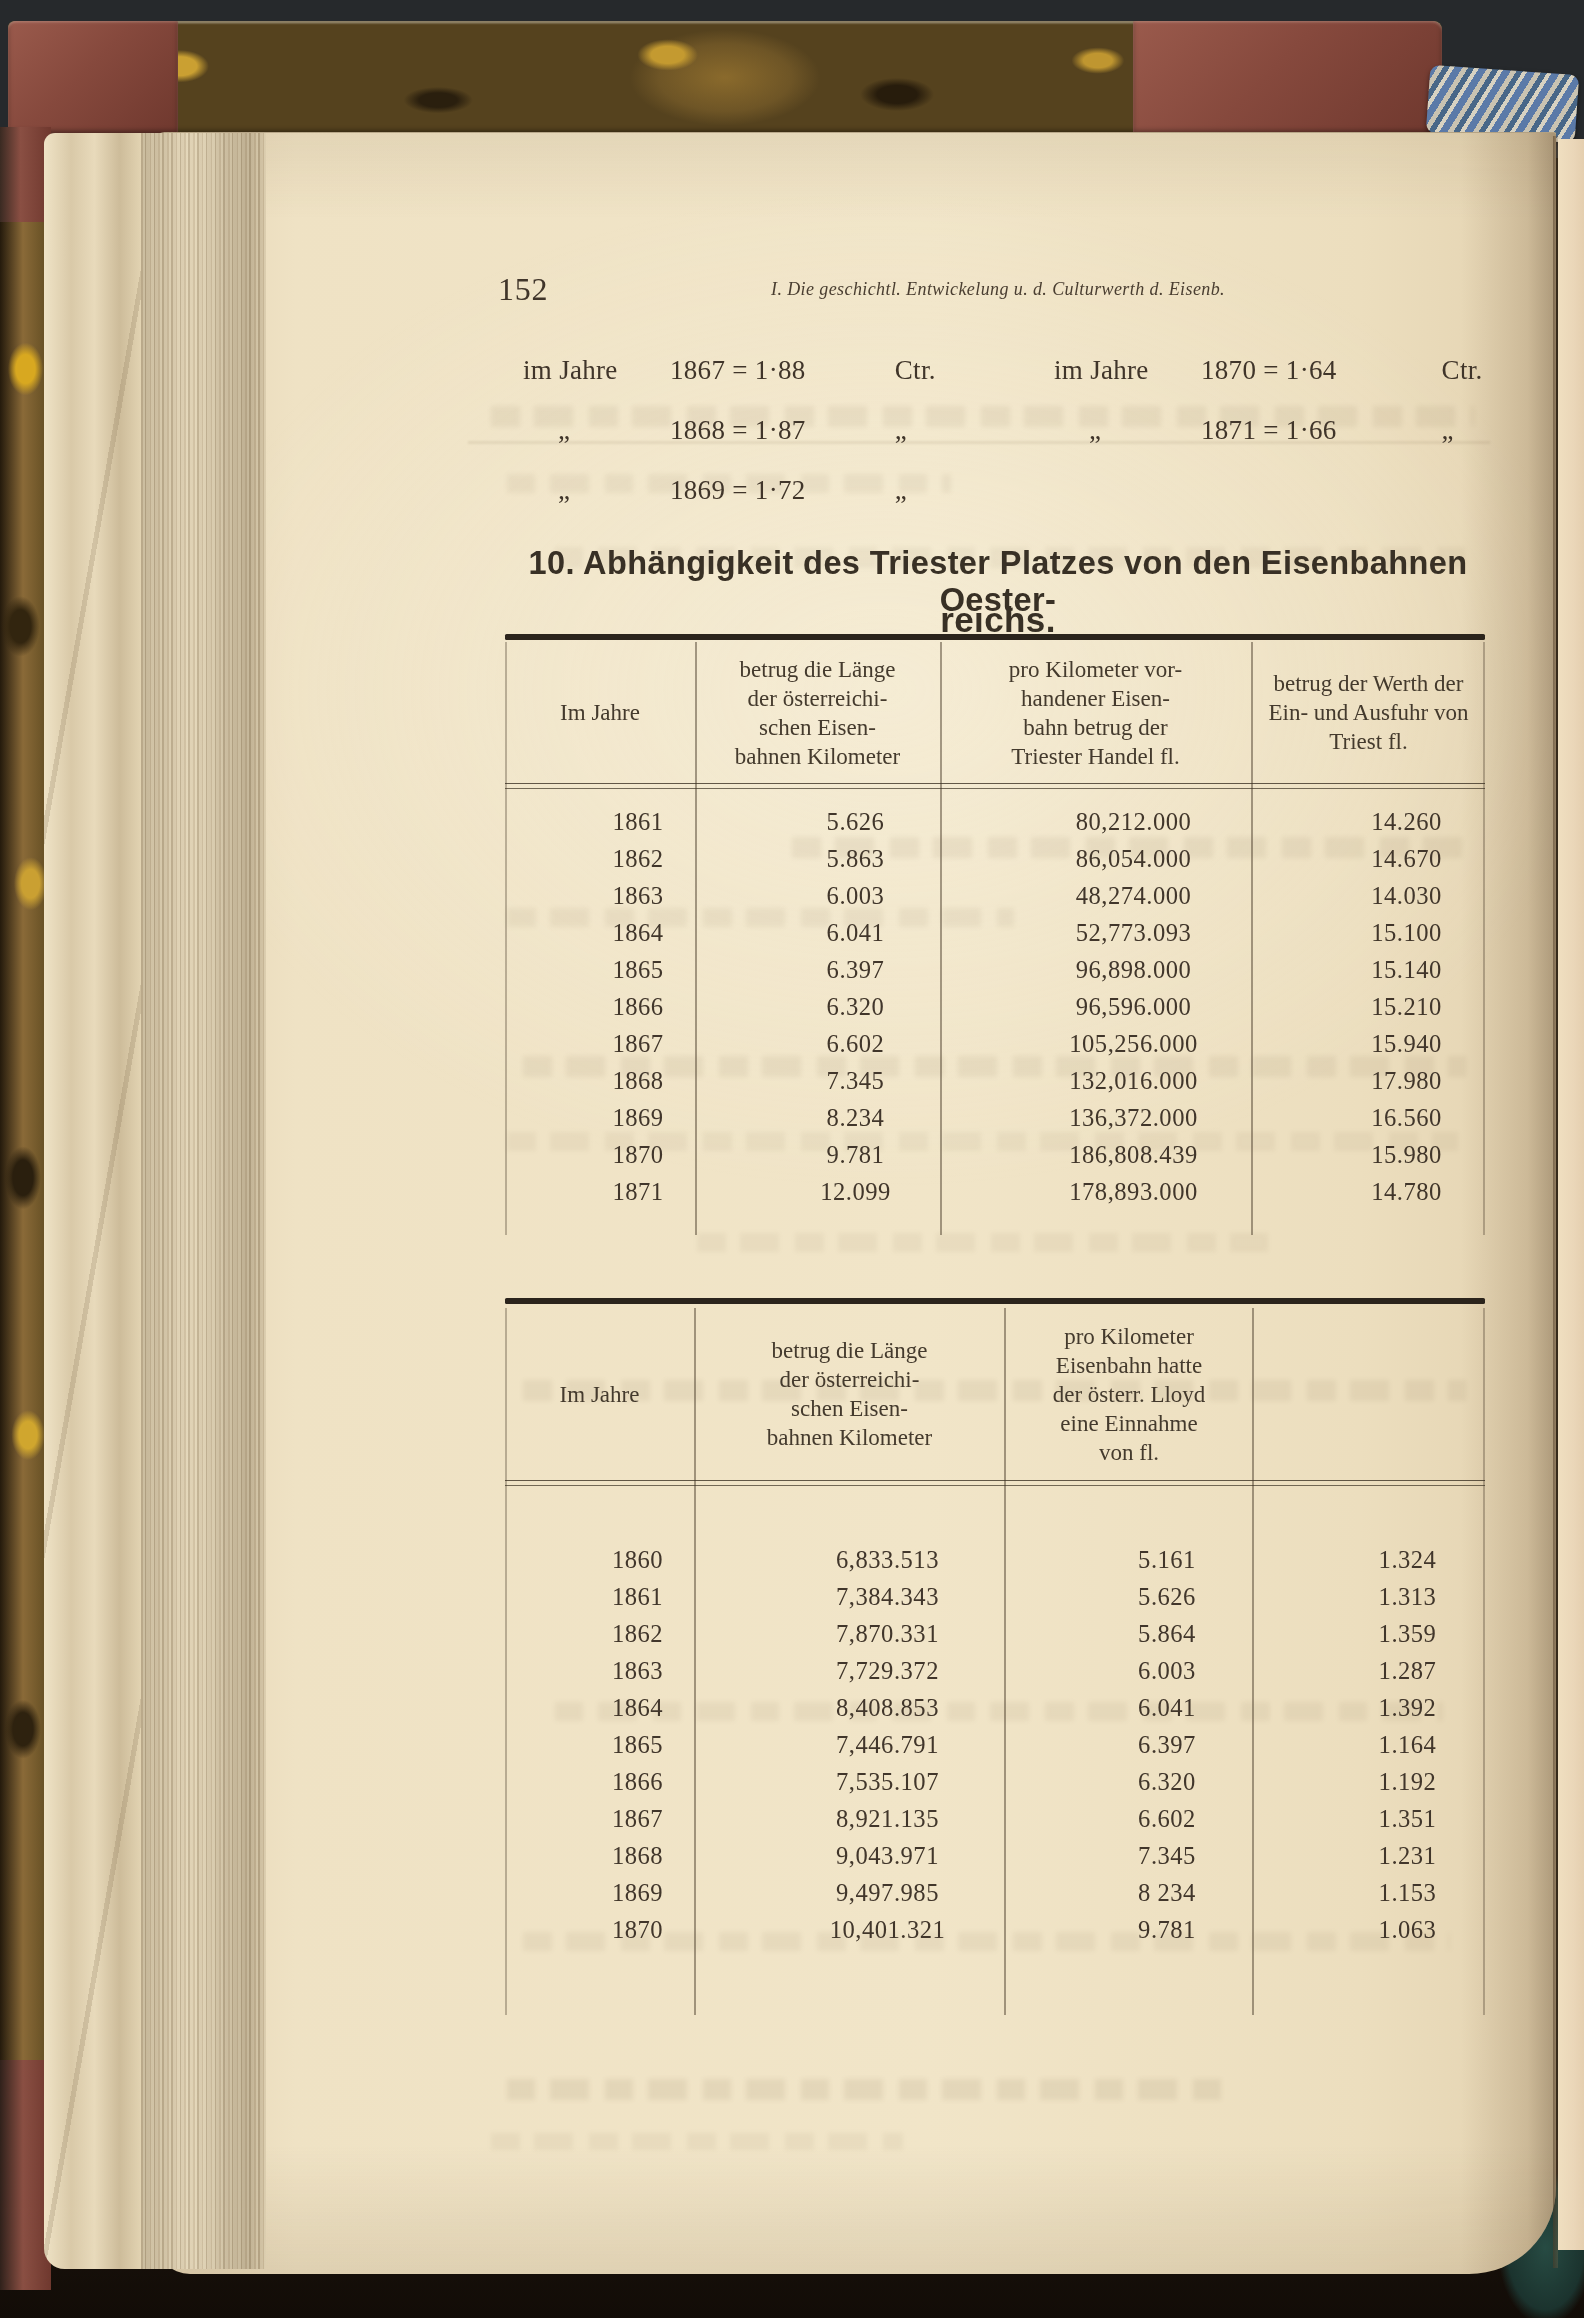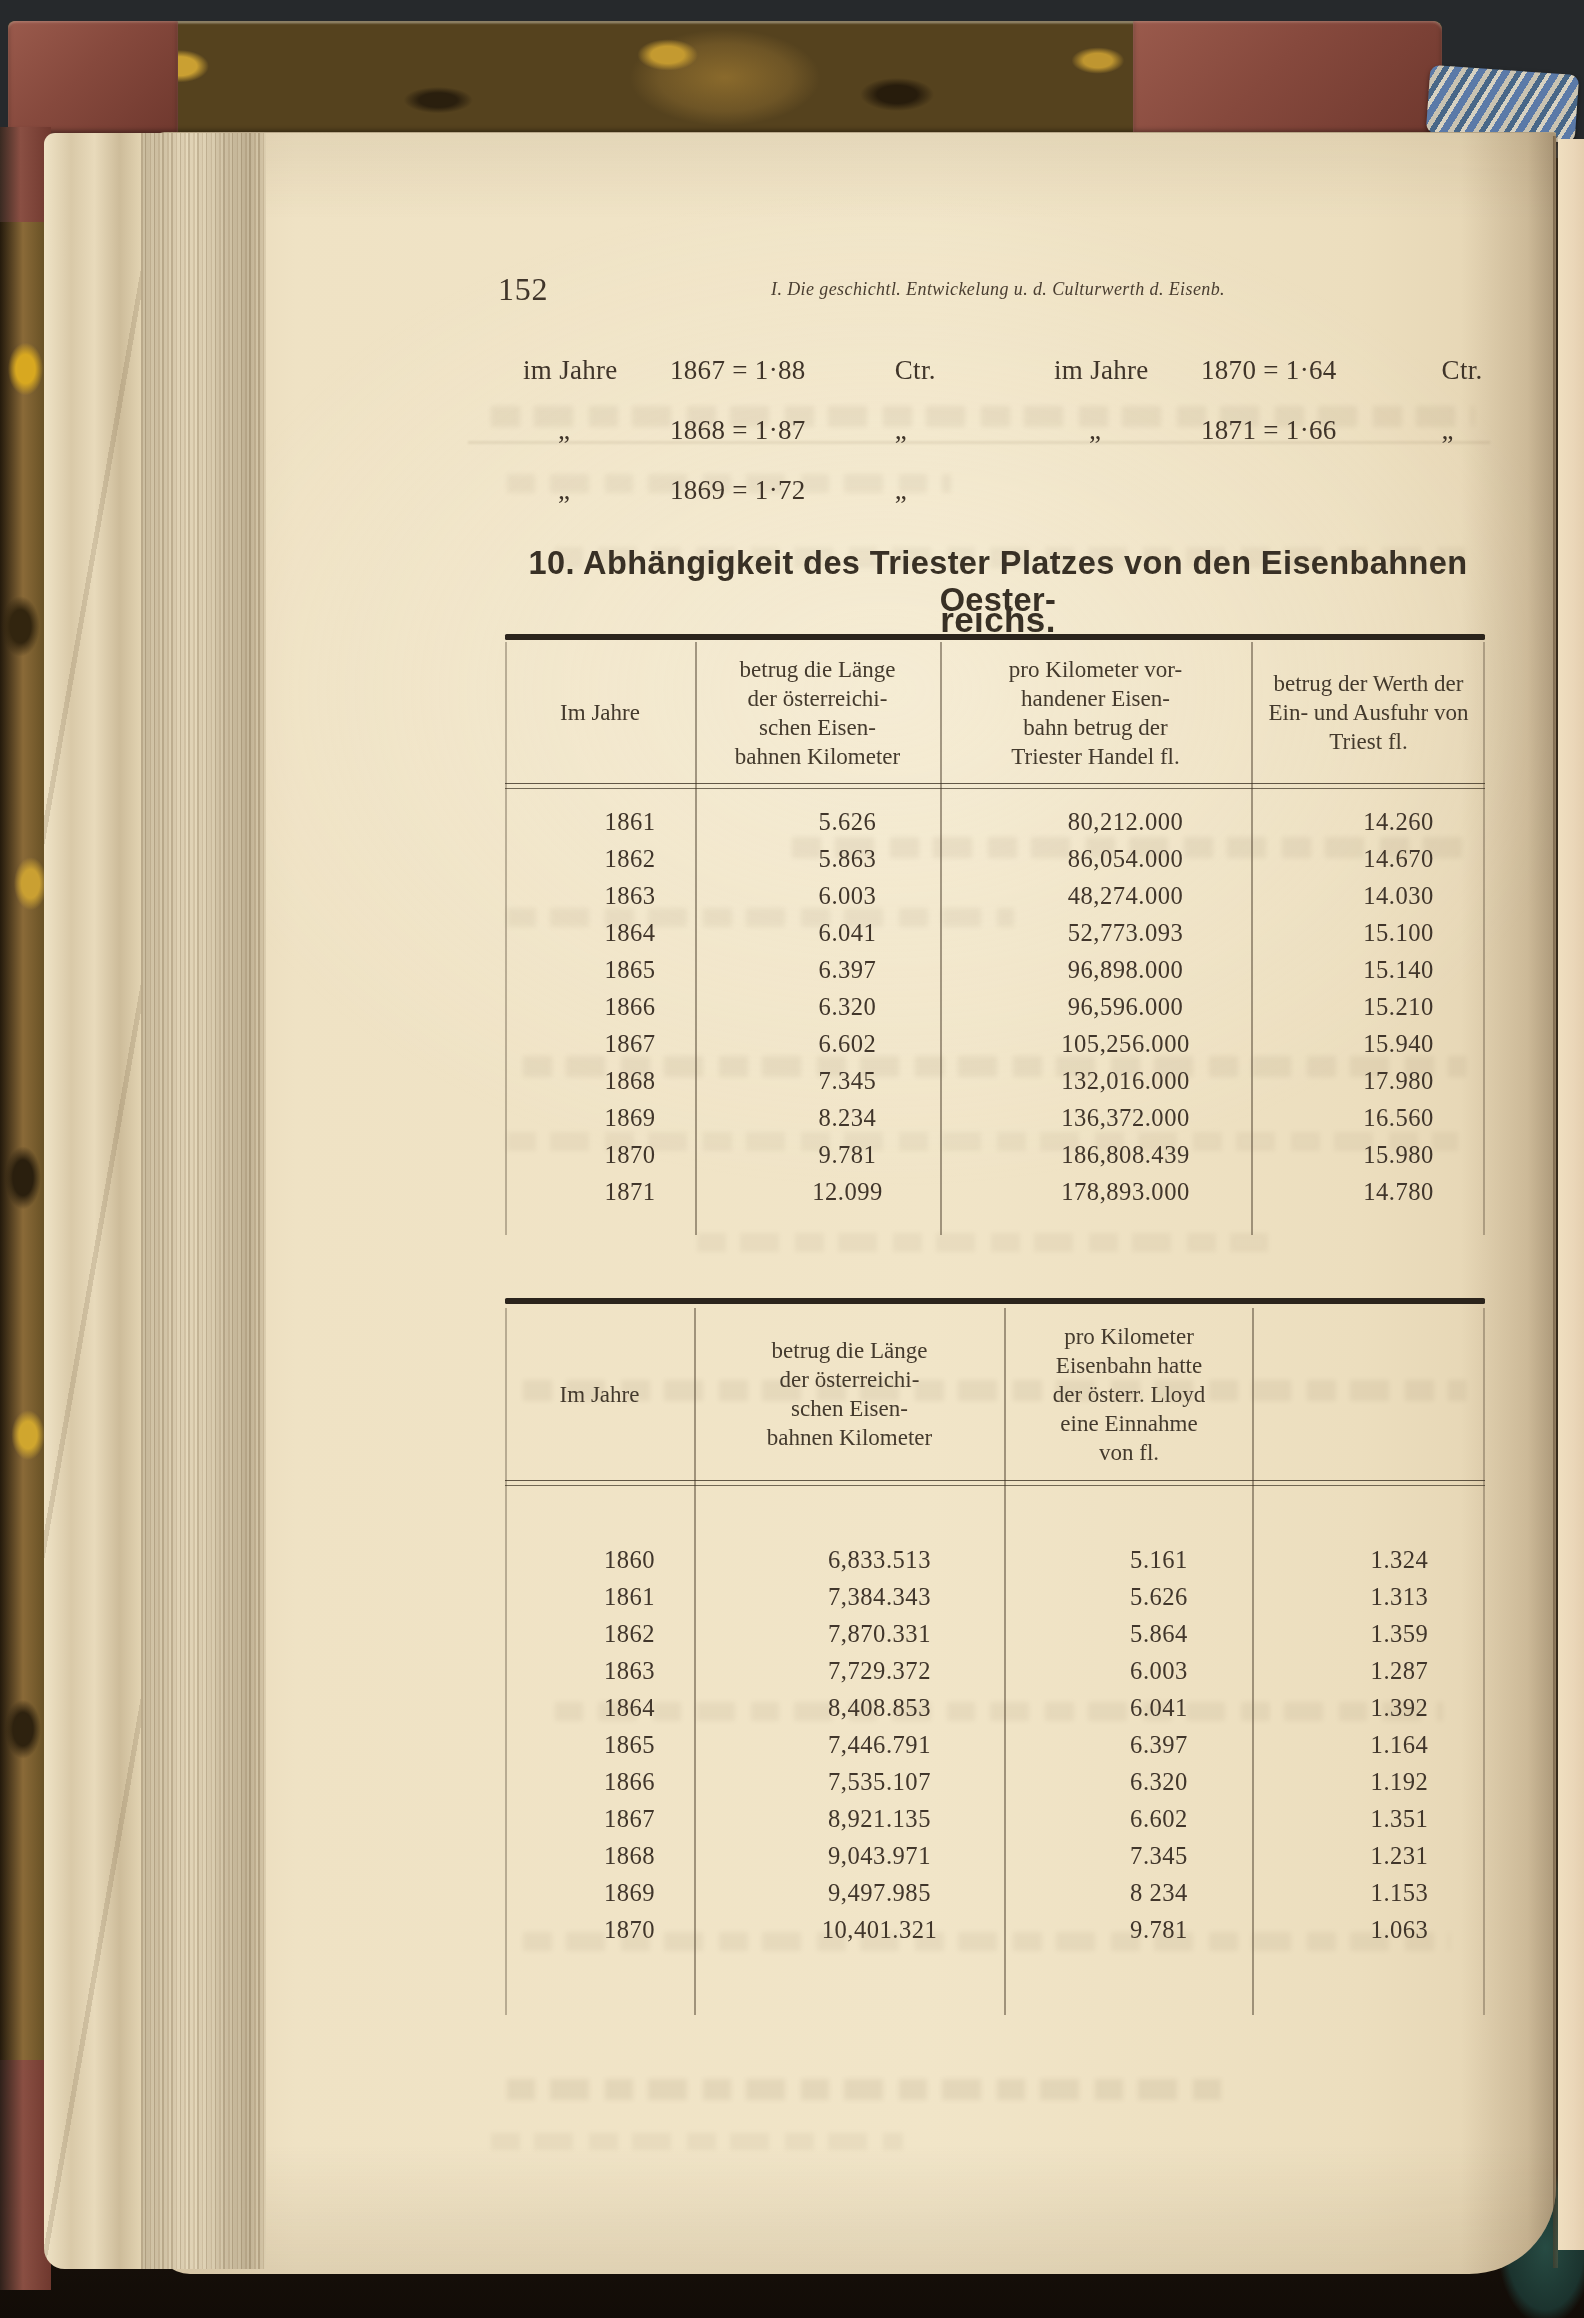--- a/index.html
+++ b/index.html
@@ -100,21 +100,21 @@
   .table2 .v1{left:189px;} .table2 .v2{left:499px;} .table2 .v3{left:747px;}
   .t-header{position:absolute;left:0;width:100%;display:grid;}
   .table1 .t-header{top:8px;height:141px;grid-template-columns:190px 245px 311px 235px;}
   .table2 .t-header{top:9.5px;height:173px;grid-template-columns:189px 311px 248px 233px;}
   .th{display:flex;align-items:center;justify-content:center;text-align:center;
       white-space:pre-line;font-size:23px;line-height:29px;color:#443a2d;padding:0 4.8px;box-sizing:border-box;}
   .t-dblrule{position:absolute;left:0;width:100%;height:5.5px;
       border-top:1.6px solid rgba(62,52,38,.8);border-bottom:1.6px solid rgba(62,52,38,.7);box-sizing:border-box;}
   .table1 .t-dblrule{top:149px;}
   .table2 .t-dblrule{top:182px;}
-  .t-body{position:absolute;left:0;width:100%;display:grid;padding-left:30px;}
+  .t-body{position:absolute;left:8px;width:100%;display:grid;padding-left:30px;}
   .table1 .t-body{top:169px;grid-template-columns:190px 245px 311px 235px;grid-auto-rows:37px;}
   .table2 .t-body{top:223px;grid-template-columns:189px 311px 248px 233px;grid-auto-rows:37px;margin-top:20px;}
   .td{display:flex;align-items:center;justify-content:center;
       font-size:24.6px;color:#41362b;letter-spacing:0.5px;}
   
   .ghost{position:absolute;filter:blur(2.4px);
       background:repeating-linear-gradient(90deg, rgba(112,92,62,.8) 0 28.5px, transparent 28.5px 43px,
                  rgba(112,92,62,.8) 43px 82px, transparent 82px 98px);}
   .ghost-rule{position:absolute;filter:blur(0.8px);background:rgba(112,92,62,.8);}
 </style>

